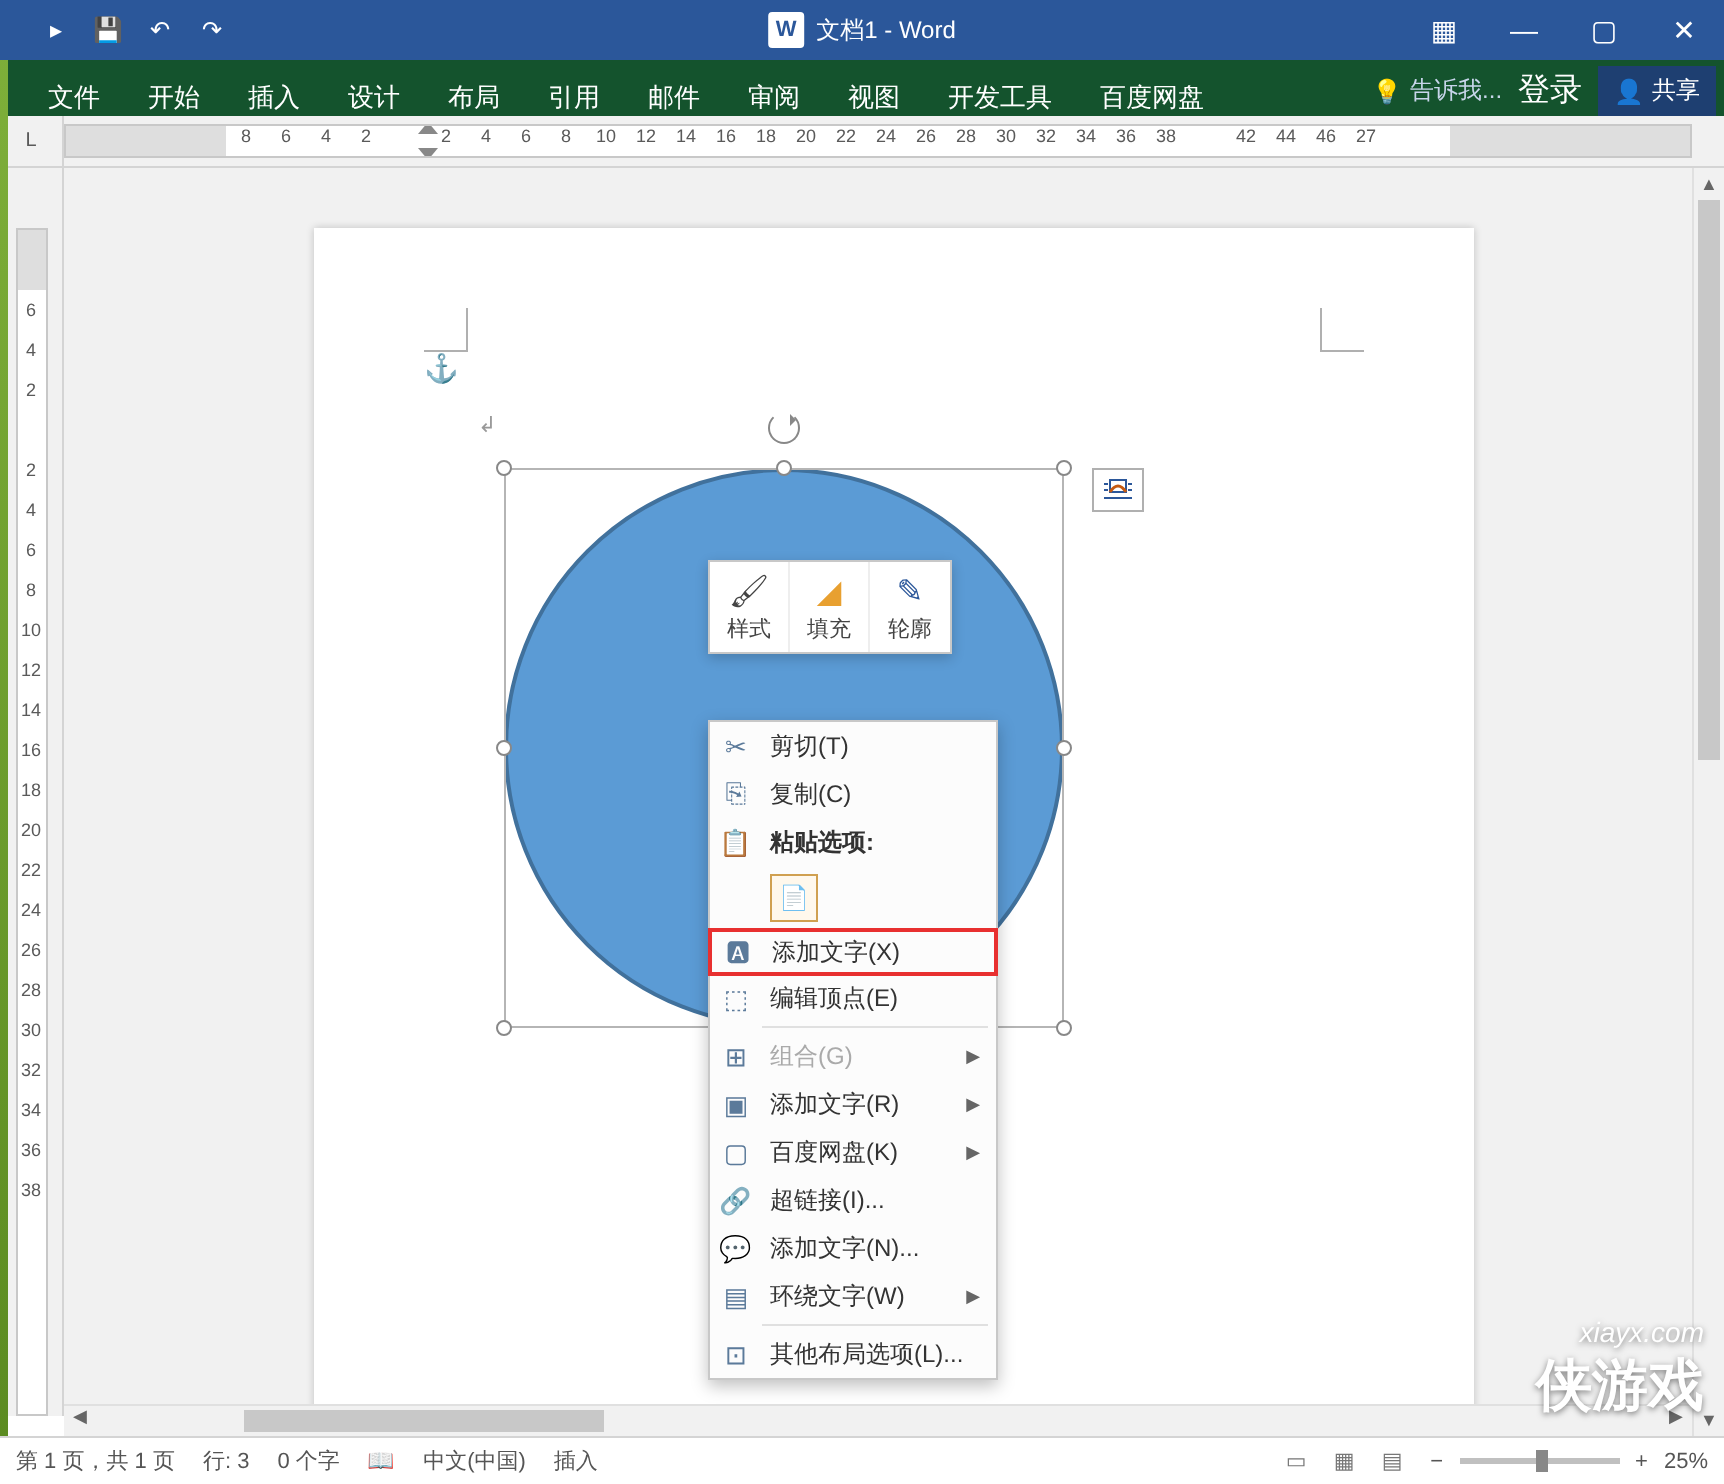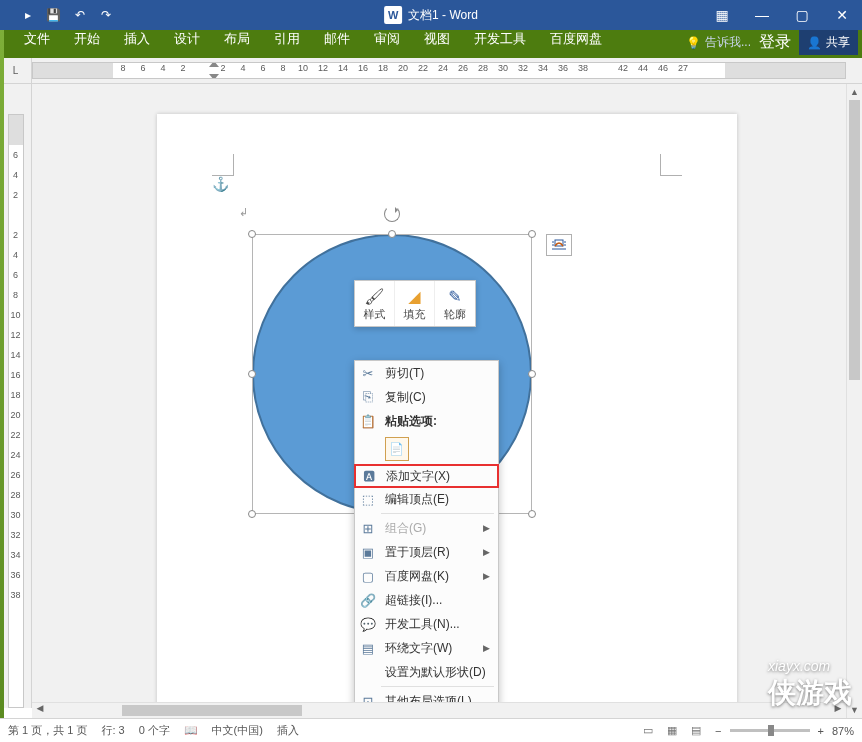--- a/index.html
+++ b/index.html
@@ -8,21 +8,21 @@
 
 .titlebar { background: #2b579a; height: 30px; display: flex; align-items: center; color: #fff; position: relative; }
 .qat { display: flex; gap: 10px; padding-left: 20px; align-items: center; }
 .qat-icon { width: 16px; height: 16px; display: flex; align-items: center; justify-content: center; color: #fff; font-size: 12px; }
 .title-center { position: absolute; left: 50%; transform: translateX(-50%); font-size: 12px; display: flex; align-items: center; gap: 6px; }
 .word-icon { width: 18px; height: 18px; background: #fff; color: #2b579a; font-weight: bold; display: flex; align-items: center; justify-content: center; font-size: 11px; border-radius: 2px; }
 .window-controls { margin-left: auto; display: flex; gap: 0; }
 .win-ctrl { width: 40px; height: 30px; display: flex; align-items: center; justify-content: center; font-size: 14px; }
 
 
-.ribbon-tabs { background: #4d7c0f; height: 28px; display: flex; align-items: flex-start; color: #fff; font-size: 13px; padding-left: 12px; }
+.ribbon-tabs { background: #14532d; height: 28px; display: flex; align-items: flex-end; color: #fff; font-size: 13px; padding-left: 12px; }
 .ribbon-tab { padding: 0 12px; display: flex; align-items: center; cursor: pointer; }
 .ribbon-right { margin-left: auto; display: flex; align-items: center; padding-right: 4px; gap: 8px; }
 .tell-me { font-size: 12px; color: #c7d5ea; display: flex; align-items: center; gap: 4px; }
 .share-btn { background: #1e3f71; padding: 4px 8px; display: flex; align-items: center; gap: 4px; font-size: 12px; }
 
 
 .ruler-area { background: #f1f1f1; height: 26px; display: flex; border-bottom: 1px solid #d4d4d4; }
 .ruler-corner { width: 32px; background: #f1f1f1; display: flex; align-items: center; justify-content: center; font-size: 10px; color: #5a5a5a; border-right: 1px solid #d4d4d4; }
 .h-ruler { flex: 1; position: relative; background: #fff; margin: 4px 16px 4px 0; border: 1px solid #c8c8c8; font-size: 9px; color: #5a5a5a; overflow: hidden; }
 .h-ruler-inner { position: absolute; left: 80px; display: flex; }
@@ -95,21 +95,21 @@
 .v-scroll-arrow { height: 16px; display: flex; align-items: center; justify-content: center; font-size: 9px; color: #666; }
 .v-scroll-thumb { position: absolute; top: 16px; left: 2px; right: 2px; height: 280px; background: #c8c8c8; }
 .h-scrollbar { position: absolute; left: 32px; right: 16px; bottom: 24px; height: 16px; background: #f1f1f1; border-top: 1px solid #e0e0e0; }
 .h-scroll-arrow { width: 16px; display: flex; align-items: center; justify-content: center; font-size: 9px; color: #666; position: absolute; }
 .h-scroll-thumb { position: absolute; left: 90px; top: 2px; bottom: 2px; width: 180px; background: #c8c8c8; }
 
 
 .green-accent { position: absolute; left: 0; top: 0; bottom: 0; width: 4px; background: linear-gradient(#7fb03a, #5a8a20); }
 
 
-.watermark { position: absolute; right: 10px; bottom: 30px; color: #fff; text-align: left; text-shadow: 0 1px 3px rgba(0,0,0,0.5); font-style: italic; }
+.watermark { position: absolute; right: 10px; bottom: 30px; color: #fff; text-align: right; text-shadow: 0 1px 3px rgba(0,0,0,0.5); font-style: italic; }
 .watermark .wm1 { font-size: 14px; }
 .watermark .wm2 { font-size: 28px; font-weight: bold; font-style: normal; }
 </style>
 </head>
 <body>
 
 <div class="green-accent"></div>
 
 <div class="titlebar">
   <div class="qat">
@@ -296,44 +296,40 @@
     <span>编辑顶点(E)</span>
   </div>
   <div class="menu-sep"></div>
   <div class="menu-item disabled">
     <span class="mi-icon">⊞</span>
     <span>组合(G)</span>
     <span class="mi-arrow">▶</span>
   </div>
   <div class="menu-item">
     <span class="mi-icon">▣</span>
-    <span>置于顶层(R)</span>
+    <span>添加文字(R)</span>
     <span class="mi-arrow">▶</span>
   </div>
   <div class="menu-item">
     <span class="mi-icon">▢</span>
     <span>百度网盘(K)</span>
     <span class="mi-arrow">▶</span>
   </div>
   <div class="menu-item">
     <span class="mi-icon">🔗</span>
     <span>超链接(I)...</span>
   </div>
   <div class="menu-item">
     <span class="mi-icon">💬</span>
-    <span>开发工具(N)...</span>
+    <span>添加文字(N)...</span>
   </div>
   <div class="menu-item">
     <span class="mi-icon">▤</span>
     <span>环绕文字(W)</span>
     <span class="mi-arrow">▶</span>
-  </div>
-  <div class="menu-item">
-    <span class="mi-icon"></span>
-    <span>设置为默认形状(D)</span>
   </div>
   <div class="menu-sep"></div>
   <div class="menu-item">
     <span class="mi-icon">⊡</span>
     <span>其他布局选项(L)...</span>
   </div>
 </div>
 
 <div class="v-scrollbar">
   <div class="v-scroll-arrow">▲</div>
@@ -355,20 +351,20 @@
   <span>插入</span>
   <div class="status-right">
     <div class="view-btns">
       <span class="view-btn">▭</span>
       <span class="view-btn">▦</span>
       <span class="view-btn">▤</span>
     </div>
     <span>−</span>
     <div class="zoom-slider"></div>
     <span>+</span>
-    <span>87%</span>
+    <span>25%</span>
   </div>
 </div>
 
 <div class="watermark">
   <div class="wm1">xiayx.com</div>
   <div class="wm2">侠游戏</div>
 </div>
 
 </body></html>

